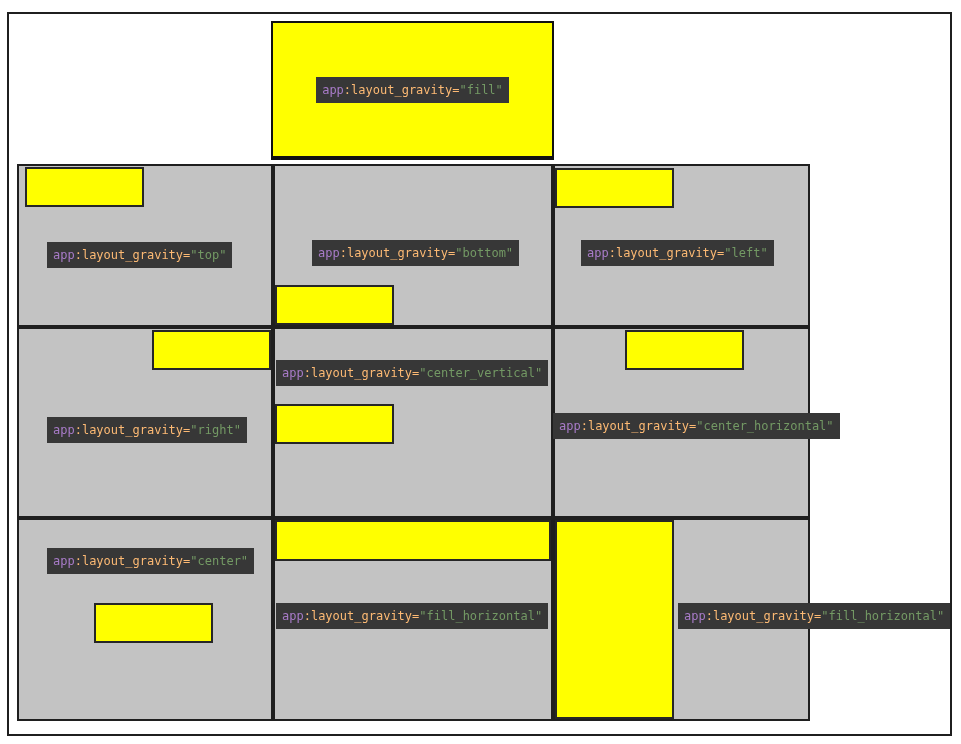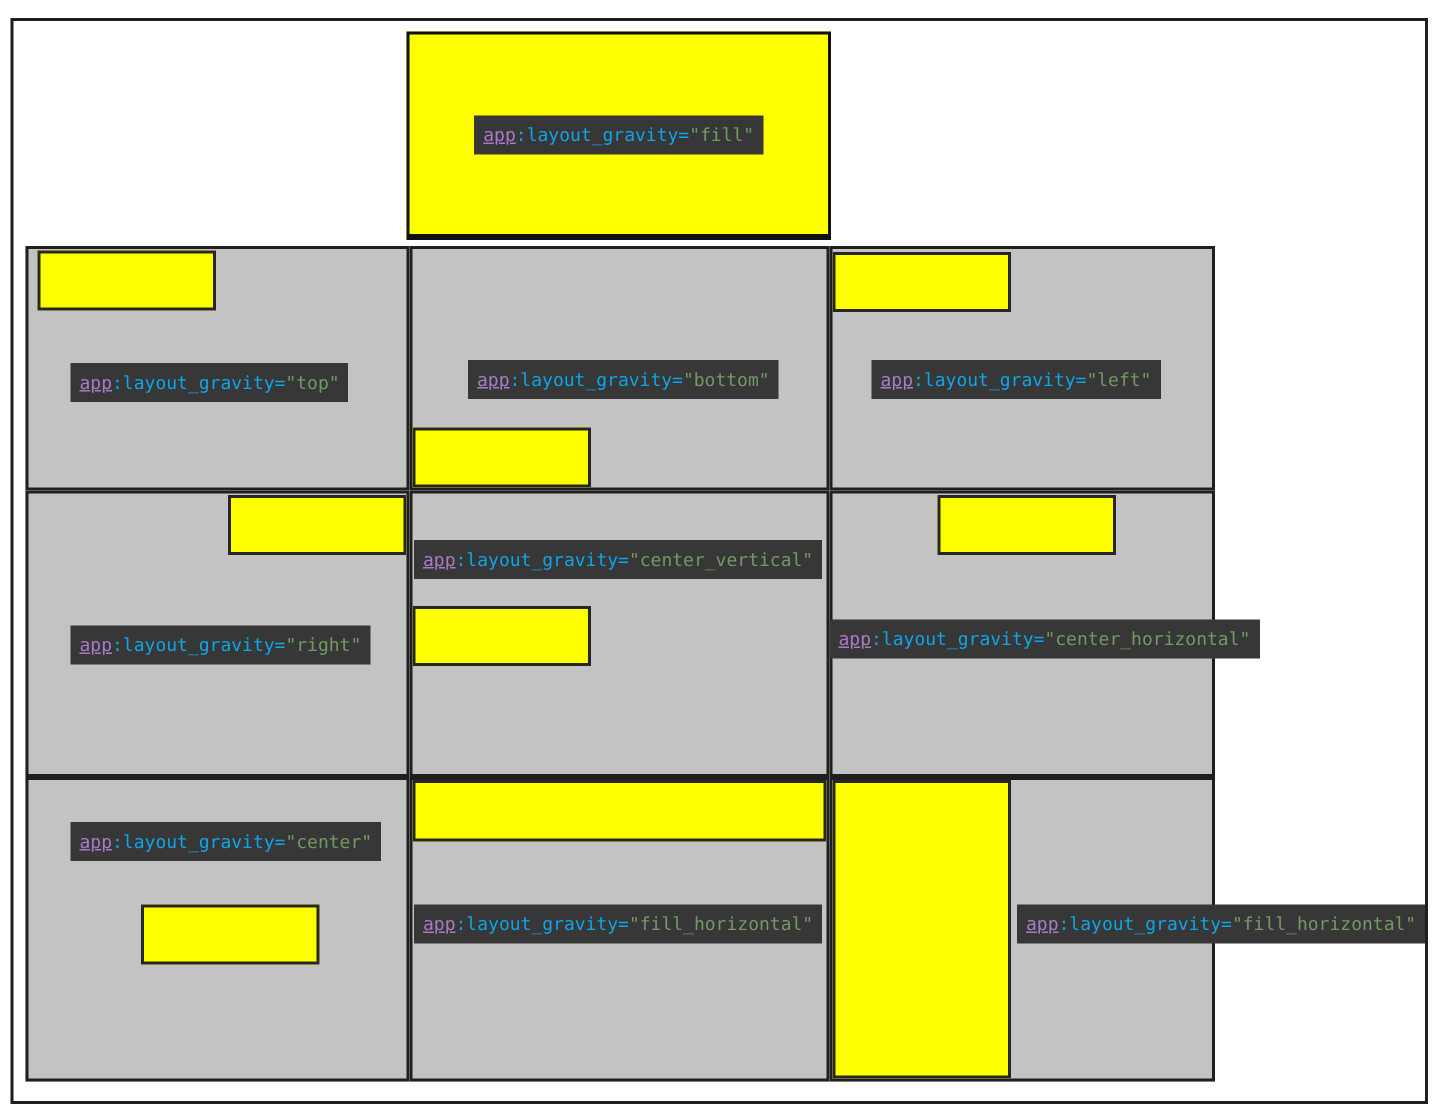--- a/index.html
+++ b/index.html
@@ -34,22 +34,22 @@
   #box-right{right:0;top:1px;}
   #box-center-vertical{left:0;top:75px;}
   #box-center-horizontal{left:70px;top:1px;}
   #box-center{left:75px;top:83px;}
   #box-fill-horizontal-wide{left:0;top:0;width:100%;height:41px;}
   #box-fill-horizontal-tall{left:0;top:0;width:119px;height:100%;}
 
   
   .code-label{background:#373737;height:26px;line-height:26px;padding:0 6px;
               font-size:12px;white-space:nowrap;z-index:5;}
-  .code-label .ns{color:#a87bc8;text-decoration:underline;}
-  .code-label .attr{color:#0ea5e9;}
+  .code-label .ns{color:#a87bc8;}
+  .code-label .attr{color:#fdba74;}
   .code-label .val{color:#739964;}
   #label-fill{position:relative;box-sizing:border-box;}
   #label-top{left:28px;top:76px;}
   #label-bottom{left:37px;top:74px;}
   #label-left{left:26px;top:74px;}
   #label-right{left:28px;top:88px;}
   #label-center-vertical{left:1px;top:31px;}
   #label-center-horizontal{left:-2px;top:84px;}
   #label-center{left:28px;top:28px;}
   #label-fill-horizontal-wide{left:1px;top:83px;}

